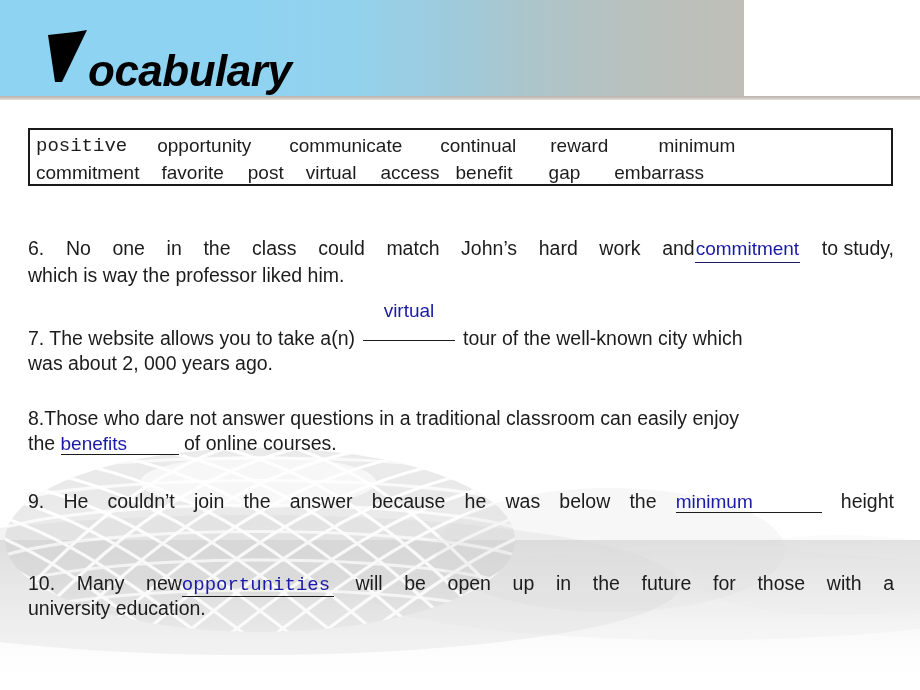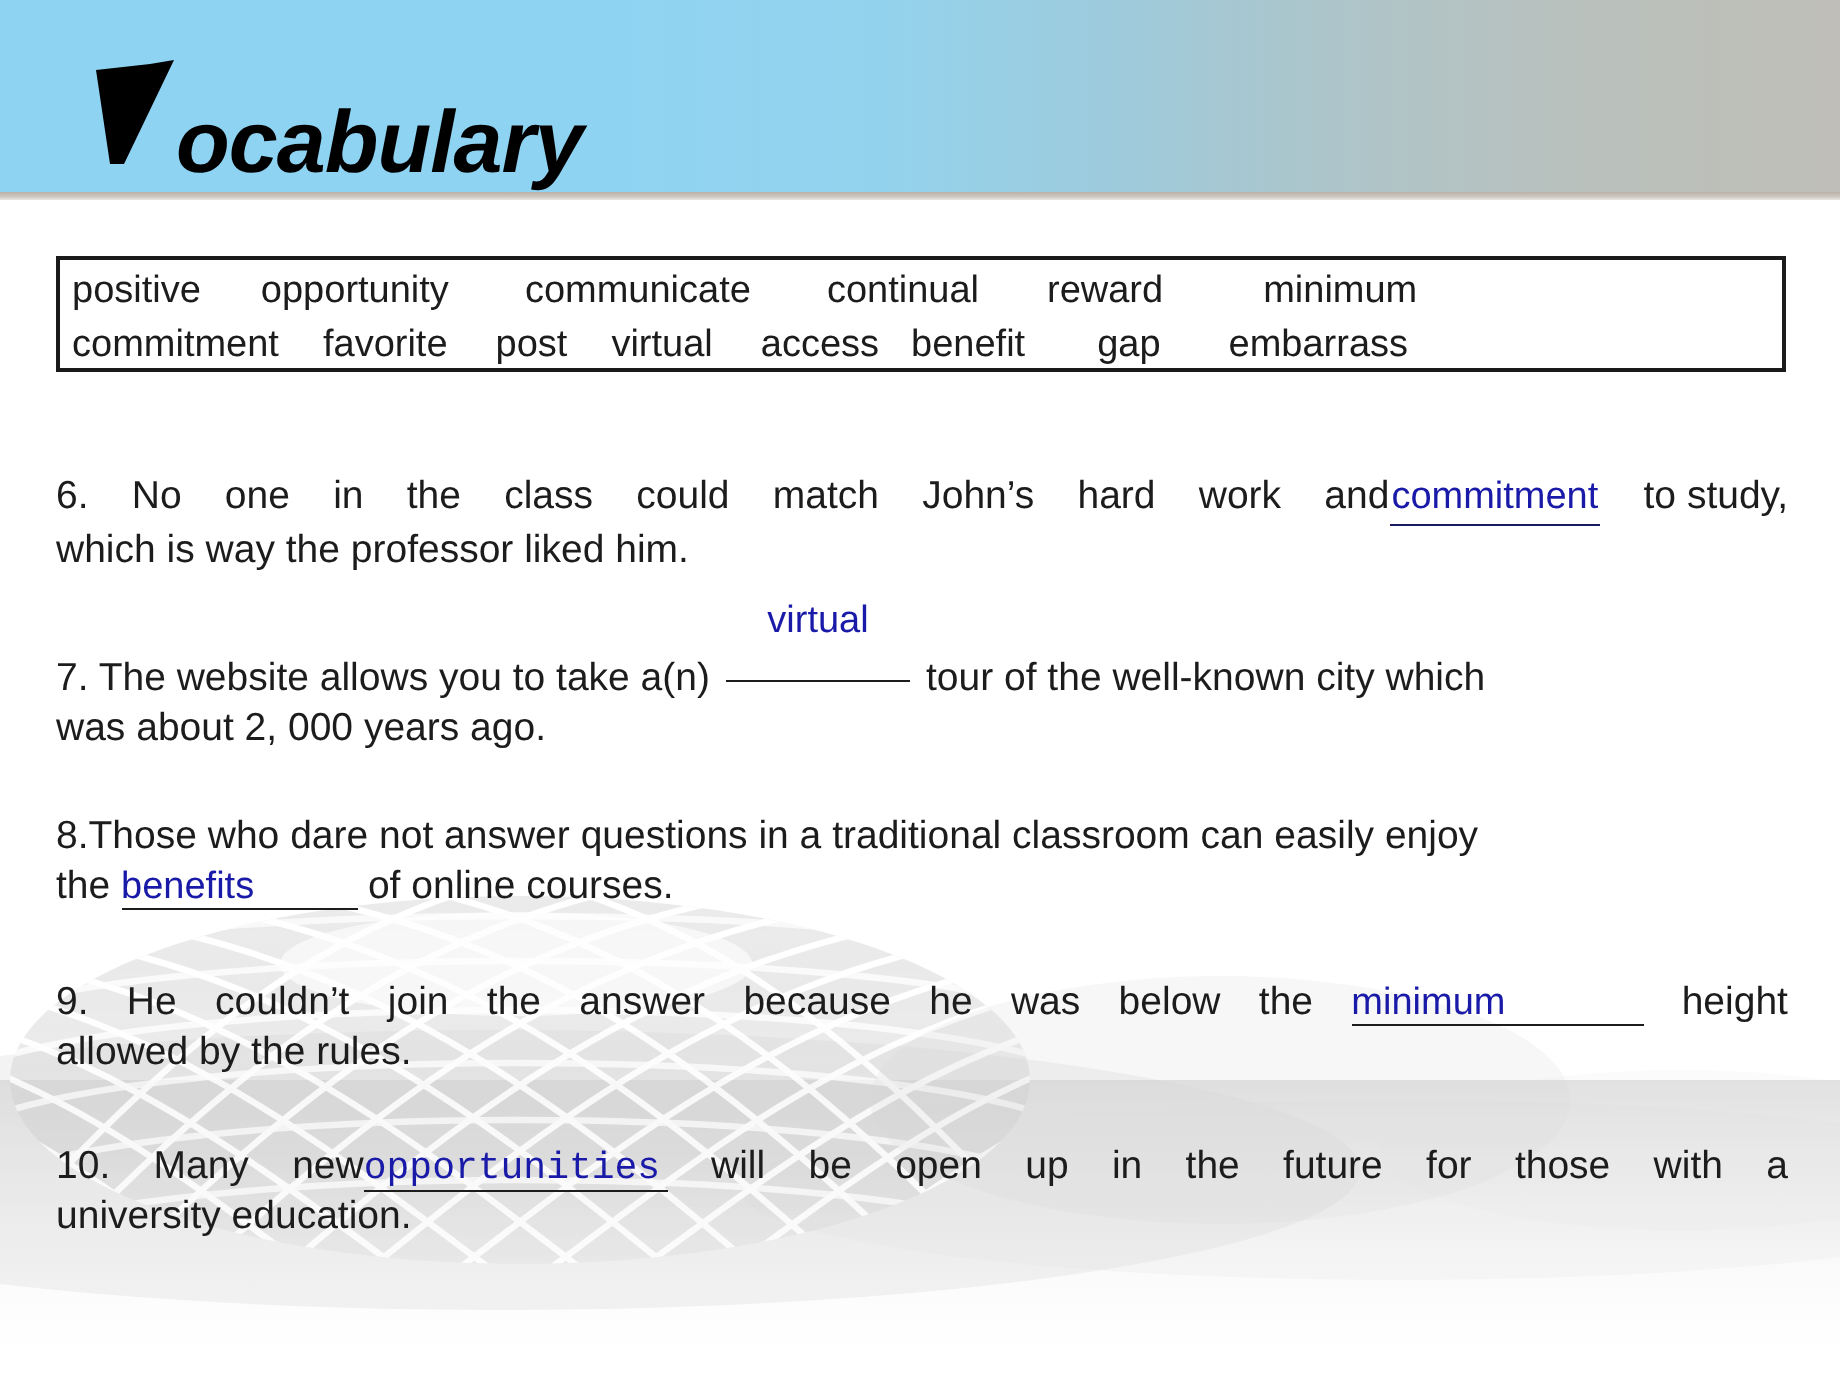--- a/index.html
+++ b/index.html
@@ -34,21 +34,21 @@
     height: 300px;
     pointer-events: none;
     z-index: 0;
   }
   .watermark svg { display: block; width: 100%; height: 100%; }
 
   
   .header {
     position: absolute;
     left: 0; top: 0;
-    width: 920px;
+    width: 744px;
     height: 96px;
     z-index: 2;
     background:
       linear-gradient(to right,
         #8fd3f2 0%,
         #8fd3f2 34%,
         #93d2ec 48%,
         #9dcbdd 60%,
         #aac6cd 70%,
         #b3c3c4 78%,
@@ -121,21 +121,21 @@
     height: 27px;
     padding-left: 6px;
     font-size: 19px;
     color: #1c1c1c;
     white-space: nowrap;
   }
   .wordbank-row .w { display: inline-block; }
 
   
   .wb-r1 { padding-top: 2px; }
-  .wb-r1 .w:nth-child(1) { margin-right: 30px; }
+  .wb-r1 .w:nth-child(1) { margin-right: 30px; font-family: Liberation Mono, monospace; }
   .wb-r1 .w:nth-child(2) { margin-right: 38px; }
   .wb-r1 .w:nth-child(3) { margin-right: 38px; }
   .wb-r1 .w:nth-child(4) { margin-right: 34px; }
   .wb-r1 .w:nth-child(5) { margin-right: 50px; }
 
   
   .wb-r2 .w:nth-child(1) { margin-right: 22px; }
   .wb-r2 .w:nth-child(2) { margin-right: 24px; }
   .wb-r2 .w:nth-child(3) { margin-right: 22px; }
   .wb-r2 .w:nth-child(4) { margin-right: 24px; }
@@ -457,21 +457,20 @@
           <span class="sp"></span>
         <span>the</span>
           <span class="sp"></span>
         <span class="blankbox bb">
           <span class="val">minimum</span>
           <span class="rule"></span>
         </span>
         <span class="sp"></span>
         <span>height</span>
       </div>
-      <div class="qline">allowed by the rules.</div>
     </div>
 
     <div class="q" id="q10">
       <div class="l1">
         <span>10.</span>
           <span class="sp"></span>
         <span>Many</span>
           <span class="sp"></span>
         <span>new</span>
         <span class="blankbox bb">

